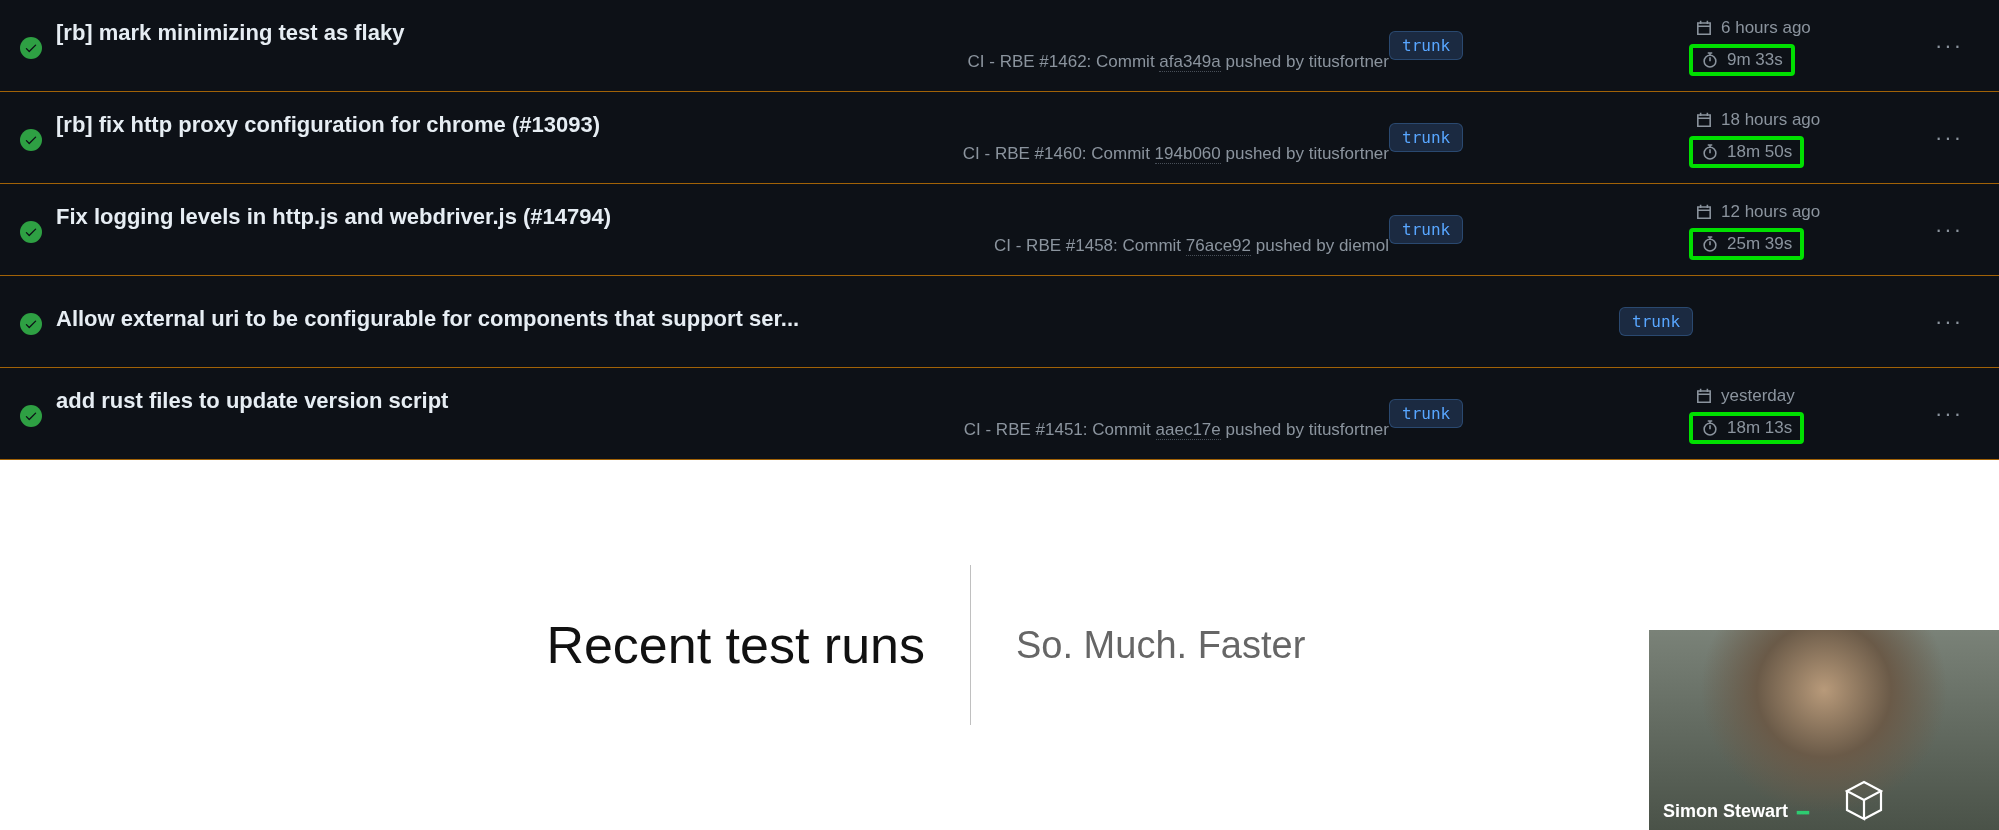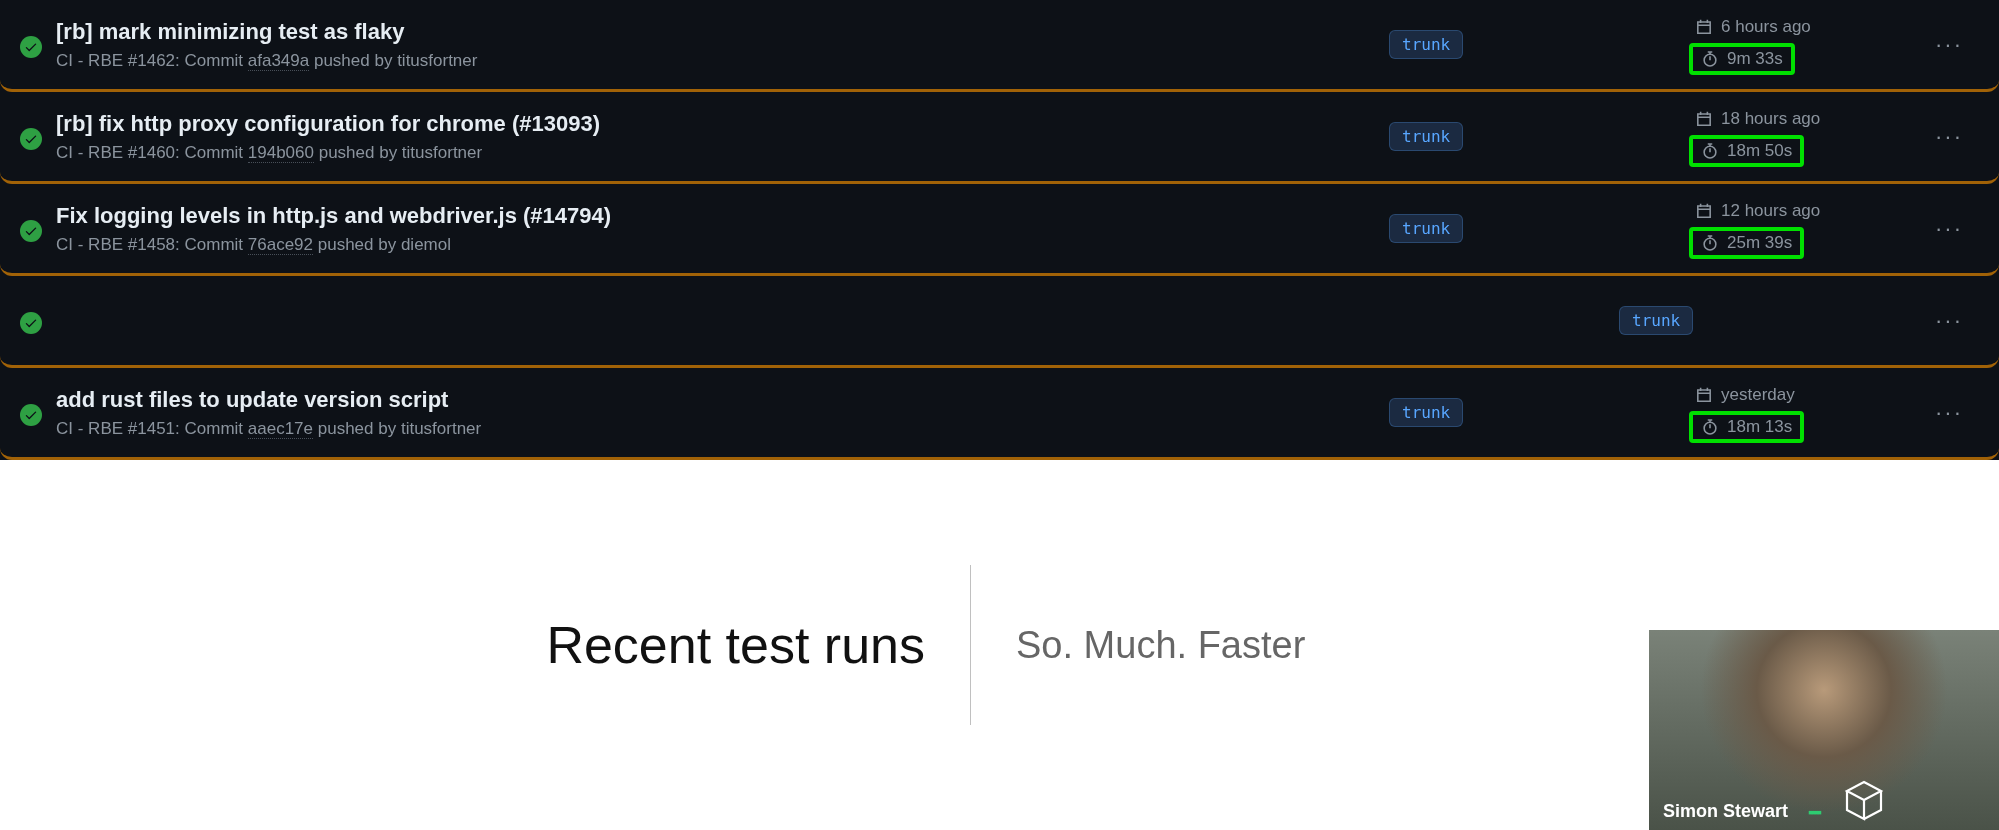--- a/index.html
+++ b/index.html
@@ -12,23 +12,22 @@
     overflow: hidden;
     position: relative;
   }
   .runs-list {
     width: 100%;
   }
   .run-row {
     display: flex;
     align-items: center;
     padding: 14px 20px;
-    border-bottom: 3px solid #a16207;
+    border-bottom: 1px solid #a16207;
     min-height: 92px;
-    border-radius: 12px;
   }
   .status-col {
     width: 36px;
     display: flex;
     align-items: flex-start;
     padding-top: 4px;
   }
   .status-success {
     width: 22px;
     height: 22px;
@@ -49,20 +48,21 @@
   }
   .run-title {
     font-size: 22px;
     font-weight: 600;
     color: #e6edf3;
     margin-bottom: 6px;
   }
   .run-subtitle {
     font-size: 17px;
     color: #8b949e;
+    text-align: right;
   }
   .commit-hash {
     color: #8b949e;
     border-bottom: 1px dotted #484f58;
   }
   .branch-col {
     width: 300px;
     display: flex;
     align-items: center;
   }
@@ -171,21 +171,21 @@
                 linear-gradient(180deg, #7a8278 0%, #4a5248 100%);
   }
   .speaker-name-bar {
     position: relative;
     z-index: 2;
     padding: 8px 14px;
     font-size: 18px;
     font-weight: 600;
     display: flex;
     align-items: center;
-    gap: 20px;
+    gap: 8px;
     width: 100%;
     text-align: center;
   }
   .speaker-dots {
     color: #2ecc71;
     font-size: 14px;
     letter-spacing: -2px;
   }
   .cube-icon {
     position: absolute;
@@ -312,20 +312,21 @@
 
   <div class="run-row">
     <div class="status-col">
       <span class="status-success">
         <svg viewBox="0 0 16 16">
             <path d="M13.78 4.22a.75.75 0 010 1.06l-7.25 7.25a.75.75 0 01-1.06 0L2.22 9.28a.75.75 0 011.06-1.06L6 10.94l6.72-6.72a.75.75 0 011.06 0z"></path>
           </svg>
       </span>
     </div>
     <div class="main-col">
+      <div class="run-title">Allow external uri to be configurable for components that support ser...</div>
     </div>
     <div class="branch-col">
       <span class="branch-badge">trunk</span>
     </div>
     <div class="menu-col">
       <span class="kebab">···</span>
     </div>
   </div>
 
   <div class="run-row">

